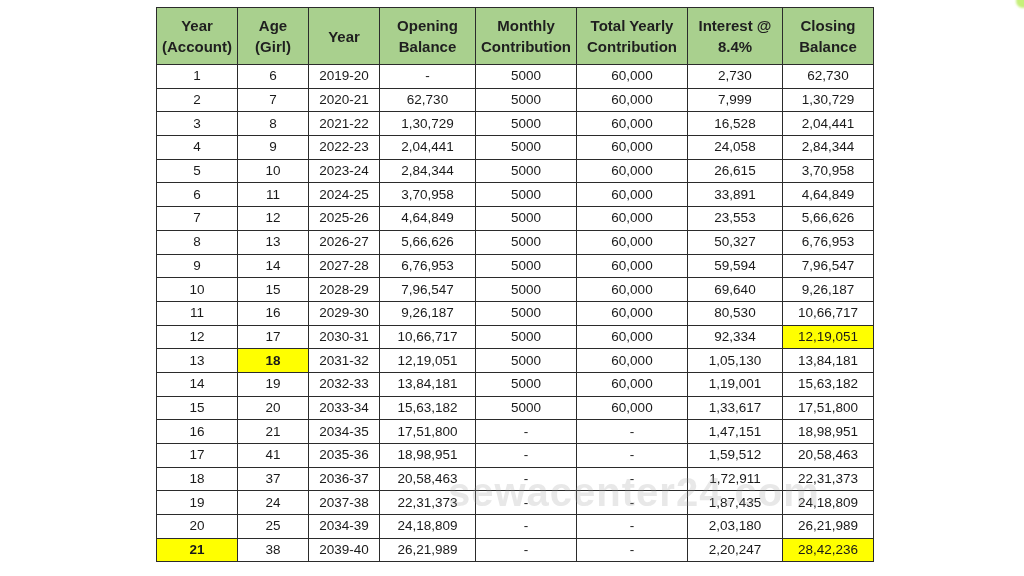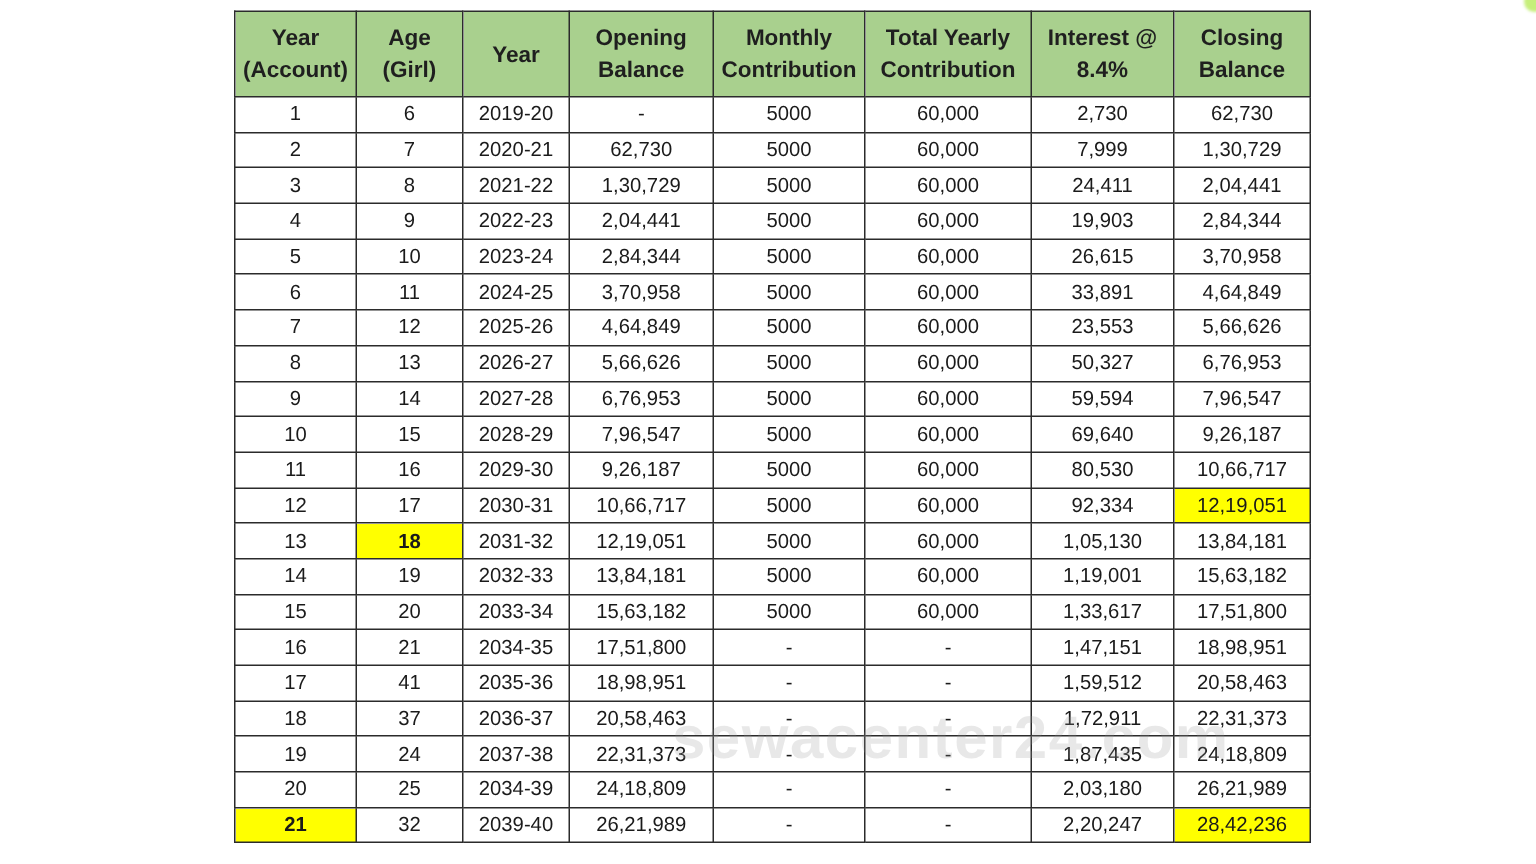--- a/index.html
+++ b/index.html
@@ -125,31 +125,31 @@
           <td>7,999</td>
           <td>1,30,729</td>
         </tr>
         <tr>
           <td>3</td>
           <td>8</td>
           <td>2021-22</td>
           <td>1,30,729</td>
           <td>5000</td>
           <td>60,000</td>
-          <td>24,411</td>
+          <td>16,528</td>
           <td>2,04,441</td>
         </tr>
         <tr>
           <td>4</td>
           <td>9</td>
           <td>2022-23</td>
           <td>2,04,441</td>
           <td>5000</td>
           <td>60,000</td>
-          <td>19,903</td>
+          <td>24,058</td>
           <td>2,84,344</td>
         </tr>
         <tr>
           <td>5</td>
           <td>10</td>
           <td>2023-24</td>
           <td>2,84,344</td>
           <td>5000</td>
           <td>60,000</td>
           <td>26,615</td>
@@ -300,21 +300,21 @@
           <td>25</td>
           <td>2034-39</td>
           <td>24,18,809</td>
           <td>-</td>
           <td>-</td>
           <td>2,03,180</td>
           <td>26,21,989</td>
         </tr>
         <tr>
           <td class="hl bold">21</td>
-          <td>32</td>
+          <td>38</td>
           <td>2039-40</td>
           <td>26,21,989</td>
           <td>-</td>
           <td>-</td>
           <td>2,20,247</td>
           <td class="hl">28,42,236</td>
         </tr>
       </tbody>
   </table>
 

